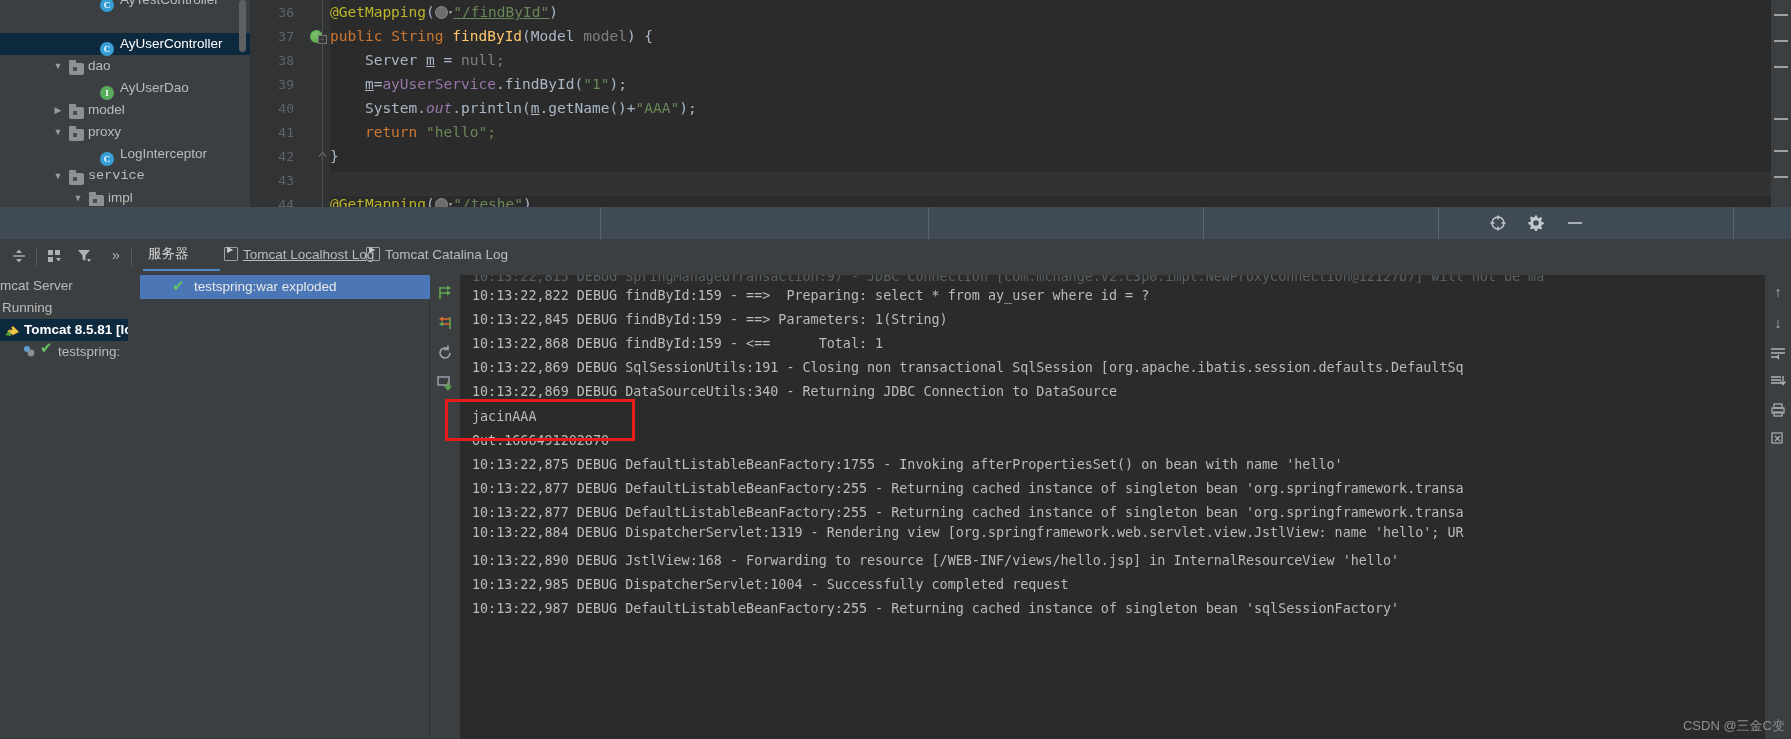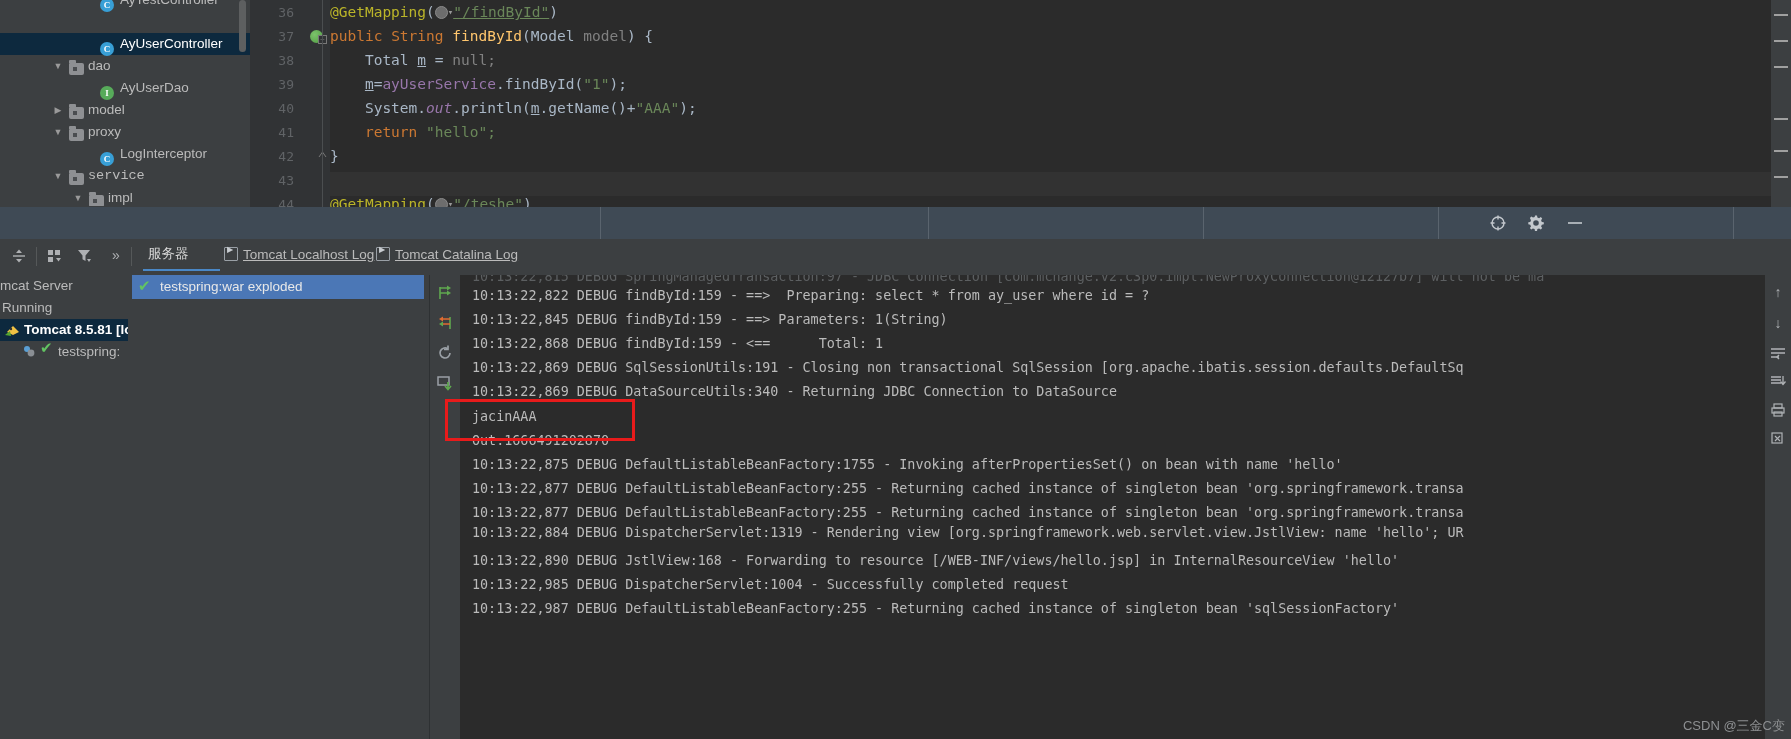--- a/index.html
+++ b/index.html
@@ -96,22 +96,22 @@
 
   
   .srv-tree { position:absolute; left:0; top:0; width:128px; height:464px; background:#3c3f41; overflow:hidden; }
   .srv-row { position:relative; height:22px; line-height:22px; white-space:nowrap; font-size:13.5px; color:#bbbbbb; }
   .srv-row.sel { background:#0d293e; color:#ffffff; font-weight:bold; }
   .srv-row .slbl { position:absolute; }
 
   
   .cfg-list { position:absolute; left:128px; top:0; width:302px; height:464px; background:#3c3f41;
               border-right:1px solid #2e3133; }
-  .cfg-row { position:absolute; left:4px; top:0; width:292px; height:24px; background:#4b77b6;
-             line-height:24px; font-size:13.5px; color:#e8e8e8; white-space:nowrap; }
+  .cfg-row { position:absolute; left:12px; top:0; width:292px; height:24px; background:#4b77b6;
+             line-height:24px; font-size:13.5px; color:#e8e8e8; white-space:nowrap;padding-left:26px; }
   .check { display:inline-block; position:relative; width:16px; height:16px; margin:0 6px 0 6px; top:3px; }
   .check::after { content:"✔"; position:absolute; left:0; top:-4px; color:#62c462; font-size:15px; }
 
   
   .con-tools { position:absolute; left:430px; top:0; width:30px; height:464px; background:#3c3f41; }
   .ct-ico { position:absolute; left:6px; width:18px; height:18px; }
 
   
   .console { position:absolute; left:460px; top:0; right:0; height:464px; background:#2b2b2b; overflow:hidden; }
   .log-line { position:absolute; left:12px; white-space:pre;
@@ -217,21 +217,21 @@
         </div>
       </div>
       <div class="fold-col"></div>
 
       <div class="code-area">
 
         <div class="code-line" style="top:4px;"><span class="k-ann">@GetMapping</span><span class="k-plain">(</span><span class="gm-icon"></span><span class="gm-caret">▾</span><span class="url-link">"/findById"</span><span class="k-plain">)</span></div>
 
         <div class="code-line" style="top:28px;"><span class="k-kw">public</span><span> </span><span class="k-kw">String</span><span> </span><span class="k-meth">findById</span><span class="k-plain">(</span><span class="k-cls">Model</span><span> </span><span class="k-gray">model</span><span class="k-plain">) </span><span class="k-plain">{</span></div>
 
-        <div class="code-line" style="top:52px;"><span>    </span><span class="k-cls">Total</span><span> </span><span class="k-local">m</span><span> = </span><span class="k-gray">null;</span></div>
+        <div class="code-line" style="top:52px;"><span>    </span><span class="k-cls">Server</span><span> </span><span class="k-local">m</span><span> = </span><span class="k-gray">null;</span></div>
 
         <div class="code-line" style="top:76px;"><span>    </span><span class="k-local">m</span><span class="k-plain">=</span><span class="k-param">ayUserService</span><span class="k-plain">.</span><span class="k-plain">findById(</span><span class="k-str">"1"</span><span class="k-plain">);</span></div>
 
         <div class="code-line" style="top:100px;"><span>    </span><span class="k-plain">System.</span><span class="k-static">out</span><span class="k-plain">.println(</span><span class="k-local">m</span><span class="k-plain">.getName()+</span><span class="k-str">"AAA"</span><span class="k-plain">);</span></div>
 
         <div class="code-line" style="top:124px;"><span>    </span><span class="k-kw">return</span><span> </span><span class="k-str">"hello";</span></div>
 
         <div class="code-line" style="top:148px;"><span class="k-plain">}</span></div>
 
         <div class="code-line hl" style="top:172px; left:-80px; width:1621px; height:24px;"></div>
@@ -302,21 +302,21 @@
     <div class="rb-div" style="left:131px;"></div>
 
     <div class="tab-item active" style="left:148px;">
       <span>服务器</span>
     </div>
     <div class="tab-underline" style="left:143px; width:77px;"></div>
 
     <div class="tab-item" style="left:224px;text-decoration:underline;">
       <span class="tab-sq"></span><span>Tomcat Localhost Log</span>
     </div>
-    <div class="tab-item" style="left:376px;text-decoration:underline;">
+    <div class="tab-item" style="left:366px;">
       <span class="tab-sq"></span><span>Tomcat Catalina Log</span>
     </div>
   </div>
 
   <div class="lower">
 
     <div class="srv-tree">
       <div class="srv-row" style="margin-top:0px;">
         <span class="slbl" style="left:0px;">mcat Server</span>
       </div>

